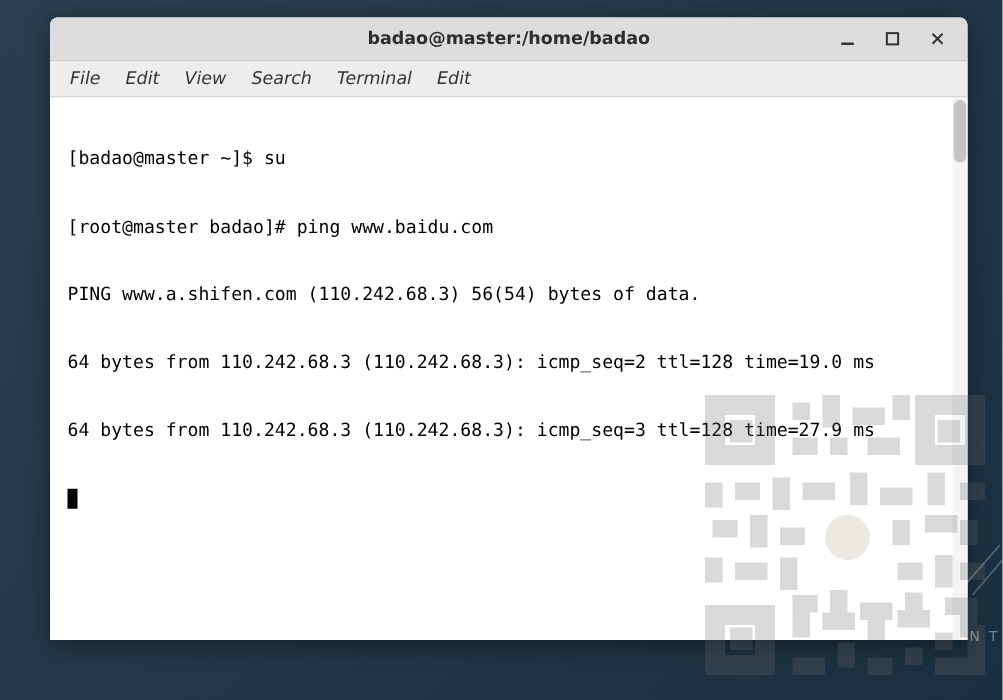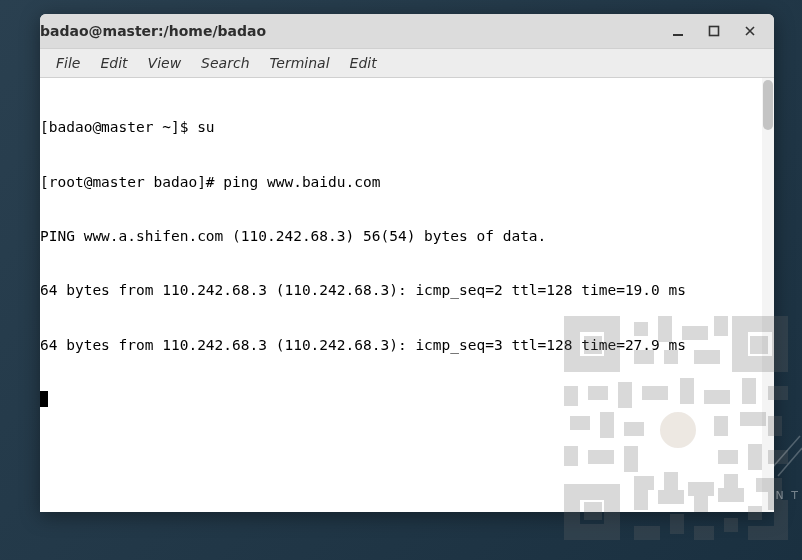--- a/index.html
+++ b/index.html
@@ -22,21 +22,21 @@
       box-shadow: 0 4px 20px rgba(0,0,0,0.4);
       display: flex;
       flex-direction: column;
     }
     .titlebar {
       height: 34px;
       background: #dcdcdc;
       border-radius: 6px 6px 0 0;
       display: flex;
       align-items: center;
-      justify-content: flex-start;
+      justify-content: center;
       position: relative;
       font-weight: bold;
       font-size: 14px;
       color: #2e2e2e;
     }
     .window-buttons {
       position: absolute;
       right: 6px;
       top: 0;
       height: 100%;
@@ -66,21 +66,21 @@
       color: #333;
     }
     .menu-item {
       padding: 4px 10px;
       cursor: pointer;
       font-style: italic;
     }
     .terminal {
       flex: 1;
       background: #ffffff;
-      padding: 4px 0;
+      padding: 4px 14px;
       font-family: "DejaVu Sans Mono", "Liberation Mono", monospace;
       font-size: 14.5px;
       line-height: 1.25;
       color: #000;
       white-space: pre;
       overflow: hidden;
       position: relative;
     }
     .terminal .line { white-space: pre; }
     .cursor-block {
@@ -126,21 +126,21 @@
       top: 92px;
       width: 44px;
       height: 44px;
       background: #b9a58f;
       border-radius: 50%;
       border: 4px solid #fff;
     }
     .side-mark {
       position: absolute;
       right: 2px;
-      bottom: 58px;
+      bottom: 44px;
       color: rgba(255,255,255,0.4);
       font-size: 11px;
       letter-spacing: 2px;
     }
     .side-slash {
       position: absolute;
       right: 0;
       bottom: 82px;
       width: 30px;
       height: 60px;

